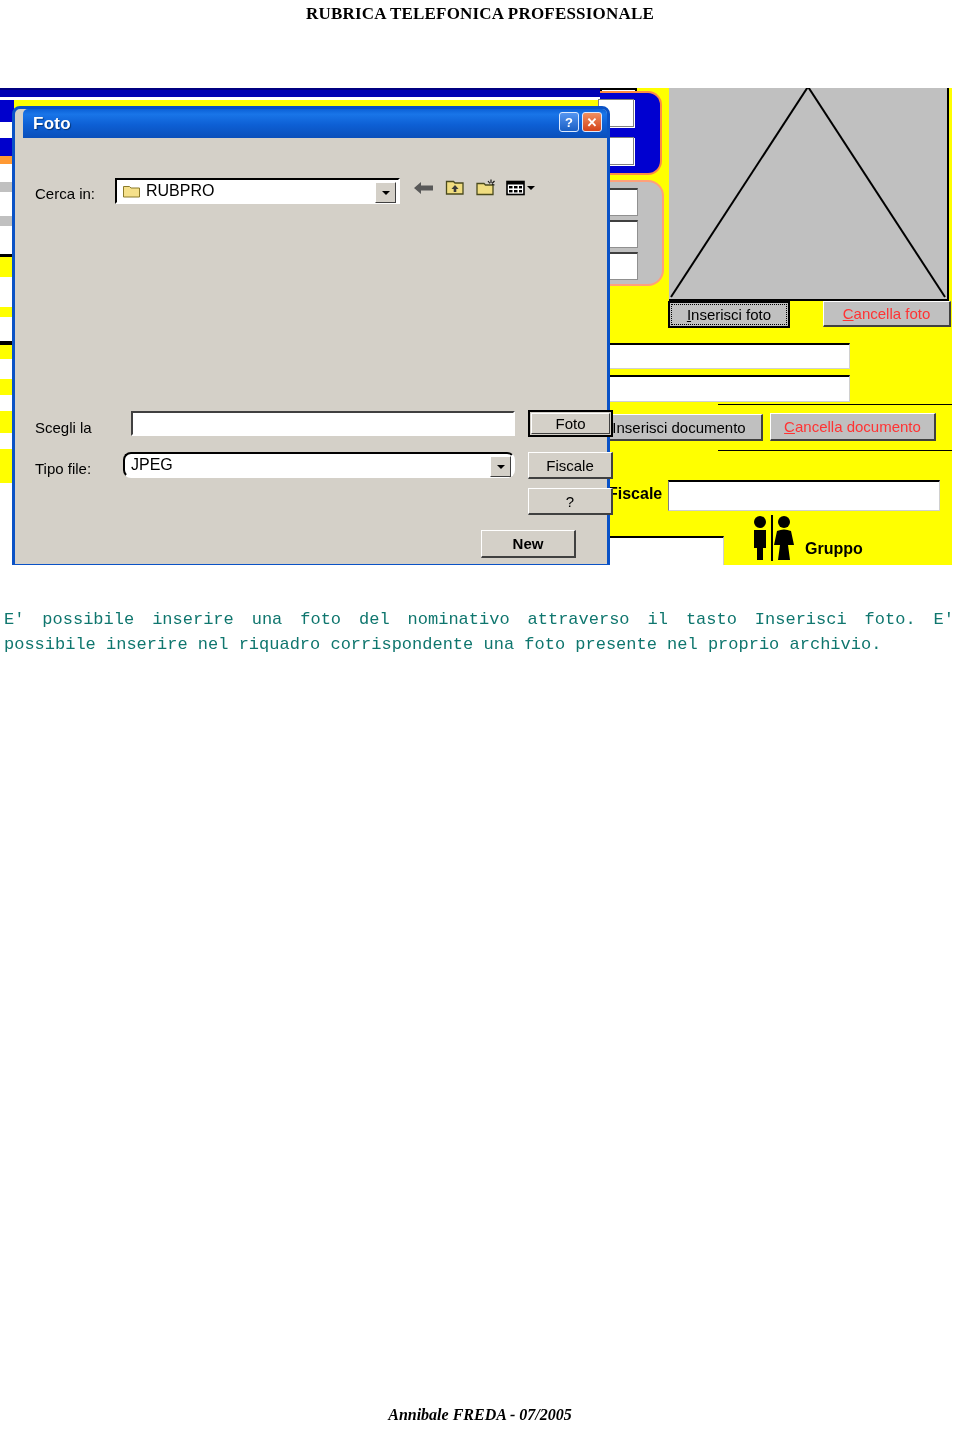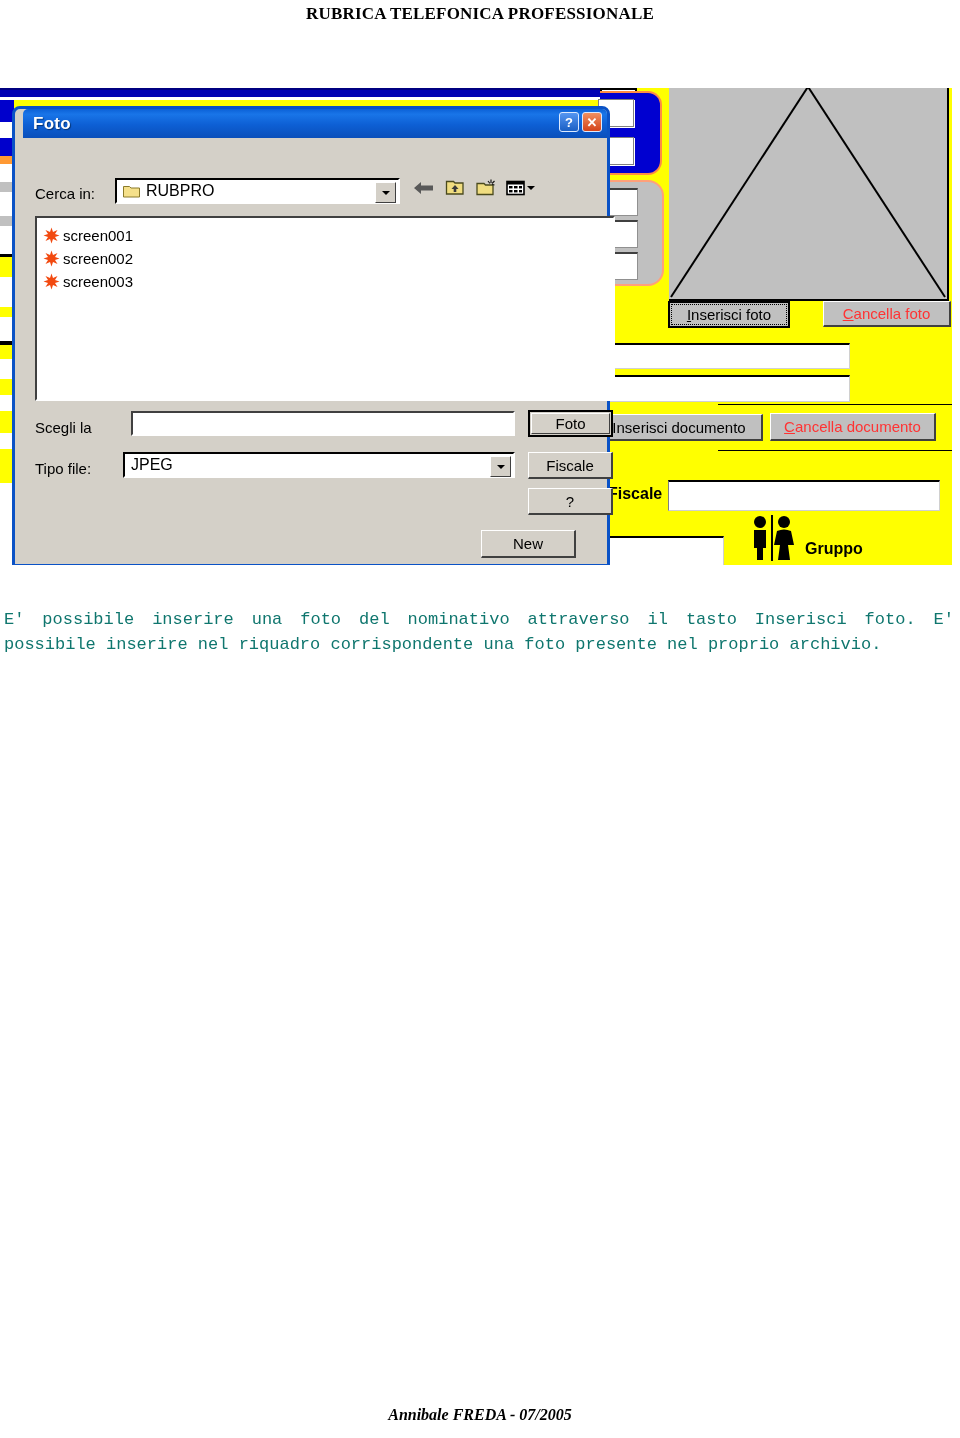--- a/index.html
+++ b/index.html
@@ -203,21 +203,21 @@
   .combo {
     position: absolute;
     background: #ffffff;
     border: 2px inset #d4d0c8;
     border-top-color: #404040; border-left-color: #404040;
     border-right-color: #ffffff; border-bottom-color: #ffffff;
     display: flex; align-items: center;
     box-sizing: border-box;
   }
   #combo-cercain { left: 92px; top: 40px; width: 285px; height: 26px; }
-  #combo-tipofile{ left: 100px; top: 314px; width: 392px; height: 26px; }
+  #combo-tipofile{ left: 100px; top: 314px; width: 392px; height: 26px; border-radius: 8px; }
 
   .combo-text { font-size: 16px; color: #000; margin-left: 6px; }
   .combo-arrow {
     position: absolute; right: 2px; top: 2px; width: 19px; height: 19px;
     background: #d4d0c8;
     border-top: 1px solid #ffffff; border-left: 1px solid #ffffff;
     border-right: 1px solid #404040; border-bottom: 1px solid #404040;
     display: flex; align-items: center; justify-content: center;
   }
   .arrow-dn {
@@ -266,21 +266,21 @@
     font-family: "Liberation Sans", sans-serif;
     box-sizing: border-box;
   }
   #btn-foto    { left: 505px; top: 272px; width: 85px; height: 27px; border: 2px solid #000; padding:1px; }
   #btn-foto-in { width:100%; height:100%; background:#d4d0c8;
                  border-top:1px solid #fff; border-left:1px solid #fff;
                  border-right:1px solid #404040; border-bottom:1px solid #404040;
                  display:flex; align-items:center; justify-content:center; box-sizing:border-box;}
   #btn-annulla { left: 505px; top: 314px; width: 85px; height: 27px; }
   #btn-help    { left: 505px; top: 350px; width: 85px; height: 27px; }
-  #btn-new     { left: 458px; top: 392px; width: 95px; height: 28px; }
+  #btn-new     { left: 458px; top: 392px; width: 95px; height: 28px; font-weight: bold; }
 
   
   .body-text {
     position: absolute;
     left: 4px; top: 607px; width: 950px;
     font-family: Liberation Mono, monospace;
     font-size: 17px; line-height: 25px; color: #0f766e;
     text-align: justify;
   }
   .footer {
@@ -433,40 +433,20 @@
                 <rect x="13" y="8" width="3" height="2.4"></rect>
               <rect x="3" y="12" width="3.5" height="2.4"></rect>
                 <rect x="8" y="12" width="3.5" height="2.4"></rect>
                 <rect x="13" y="12" width="3" height="2.4"></rect>
             </g>
           </svg>
           <i class="arrow-dn"></i>
         </div>
       </div>
 
-      <div class="filelist">
-        <div class="file-row">
-          <svg width="17" height="17" viewBox="0 0 17 17">
-            <path d="M8.5 0.5 L10 5 L14.5 3 L12 7 L16.5 8.5 L12 10 L14.5 14 L10 12 L8.5 16.5 L7 12 L2.5 14 L5 10 L0.5 8.5 L5 7 L2.5 3 L7 5 Z" fill="#f24a10"></path>
-          </svg>
-          <span class="file-name">screen001</span>
-        </div>
-        <div class="file-row">
-          <svg width="17" height="17" viewBox="0 0 17 17">
-            <path d="M8.5 0.5 L10 5 L14.5 3 L12 7 L16.5 8.5 L12 10 L14.5 14 L10 12 L8.5 16.5 L7 12 L2.5 14 L5 10 L0.5 8.5 L5 7 L2.5 3 L7 5 Z" fill="#f24a10"></path>
-          </svg>
-          <span class="file-name">screen002</span>
-        </div>
-        <div class="file-row">
-          <svg width="17" height="17" viewBox="0 0 17 17">
-            <path d="M8.5 0.5 L10 5 L14.5 3 L12 7 L16.5 8.5 L12 10 L14.5 14 L10 12 L8.5 16.5 L7 12 L2.5 14 L5 10 L0.5 8.5 L5 7 L2.5 3 L7 5 Z" fill="#f24a10"></path>
-          </svg>
-          <span class="file-name">screen003</span>
-        </div>
-      </div>
 
       <div class="lbl" id="lbl-scegli">Scegli la</div>
       <div class="textbox" id="txt-scegli"></div>
 
       <div class="lbl" id="lbl-tipofile">Tipo file:</div>
       <div class="combo" id="combo-tipofile">
         <span class="combo-text">JPEG</span>
         <div class="combo-arrow">
             <i class="arrow-dn"></i>
           </div>

